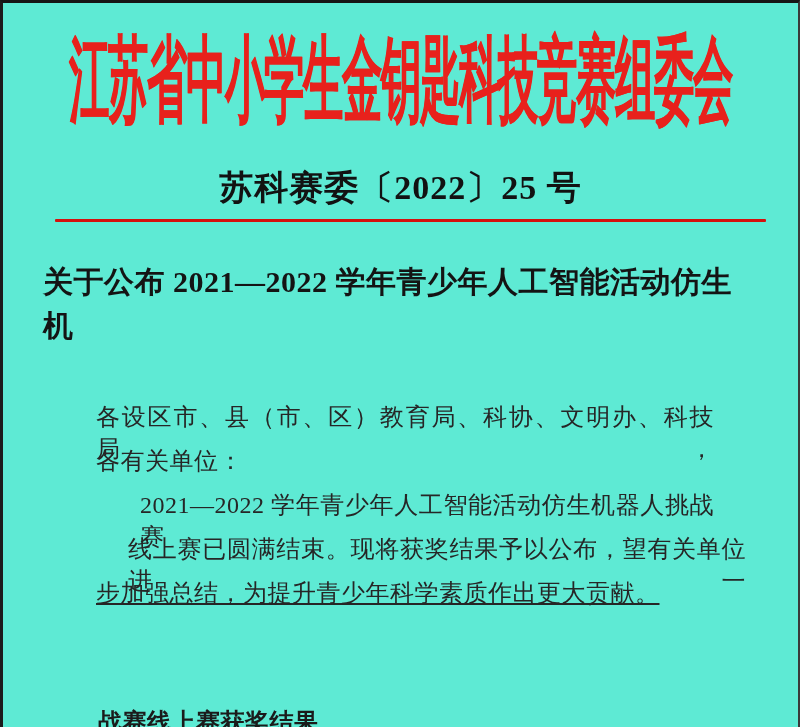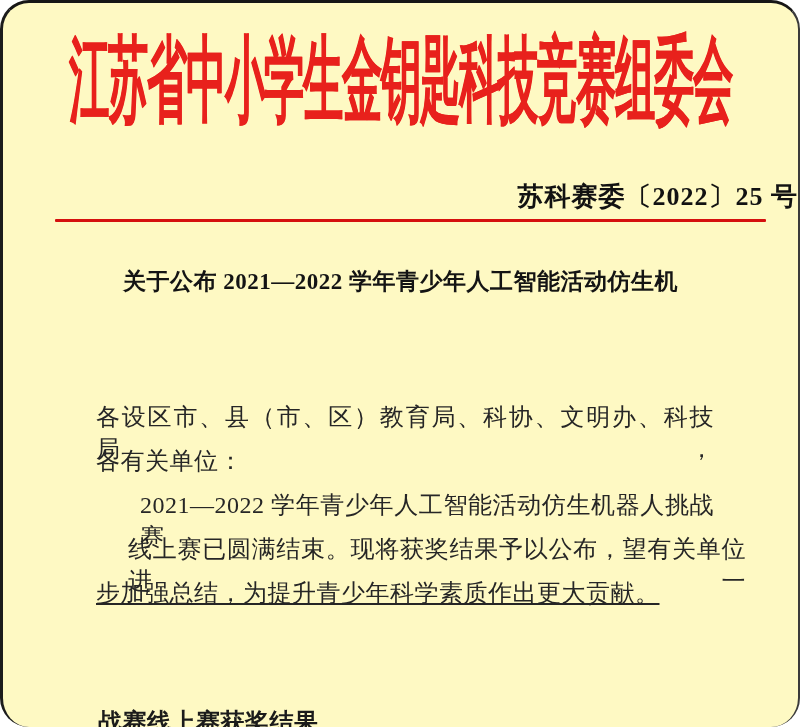--- a/index.html
+++ b/index.html
@@ -10,27 +10,26 @@
   :root {
     --header-red: #e8211c;
     --divider-red: #d5100e;
     --ink: #262626;
   }
   .page {
     position: relative;
     width: 800px;
     height: 727px;
     box-sizing: border-box;
-    background: #fef9c3;
+    background: #5eead4;
     border-top: 3px solid #161616;
     border-left: 3px solid #1c1c1c;
     border-right: 2px solid #3a3a3a;
     overflow: hidden;
     font-family: "Liberation Serif", "DejaVu Serif", serif;
-    border-radius: 29px;
   }
   
   .red-header {
     position: absolute;
     top: 22px;
     left: 0;
     right: 0;
     height: 110px;
     display: flex;
     align-items: center;
@@ -42,47 +41,46 @@
     color: var(--header-red);
     letter-spacing: -1px;
     white-space: nowrap;
     transform: scaleY(2.35);
     transform-origin: center;
     text-shadow: 0.5px 0 0 var(--header-red);
   }
   
   .doc-number {
     position: absolute;
-    top: 176px;
+    top: 162px;
     left: 0;
     right: 0;
-    text-align: right;
-    font-size: 26px;
+    text-align: center;
+    font-size: 34px;
     font-weight: bold;
     color: #121212;
     letter-spacing: 1px;
   }
   
   .red-divider {
     position: absolute;
     top: 216px;
     left: 52px;
     width: 711px;
     height: 3px;
     background: var(--divider-red);
     border-radius: 1px;
   }
   
   .title-block {
     position: absolute;
     top: 257px;
     left: 40px;
     right: 40px;
-    text-align: center;
-    font-size: 23px;
+    font-size: 30px;
     font-weight: bold;
     color: #141414;
     line-height: 44px;
     letter-spacing: 0.5px;
   }
   
   .bline {
     position: absolute;
     font-size: 24px;
     color: var(--ink);

